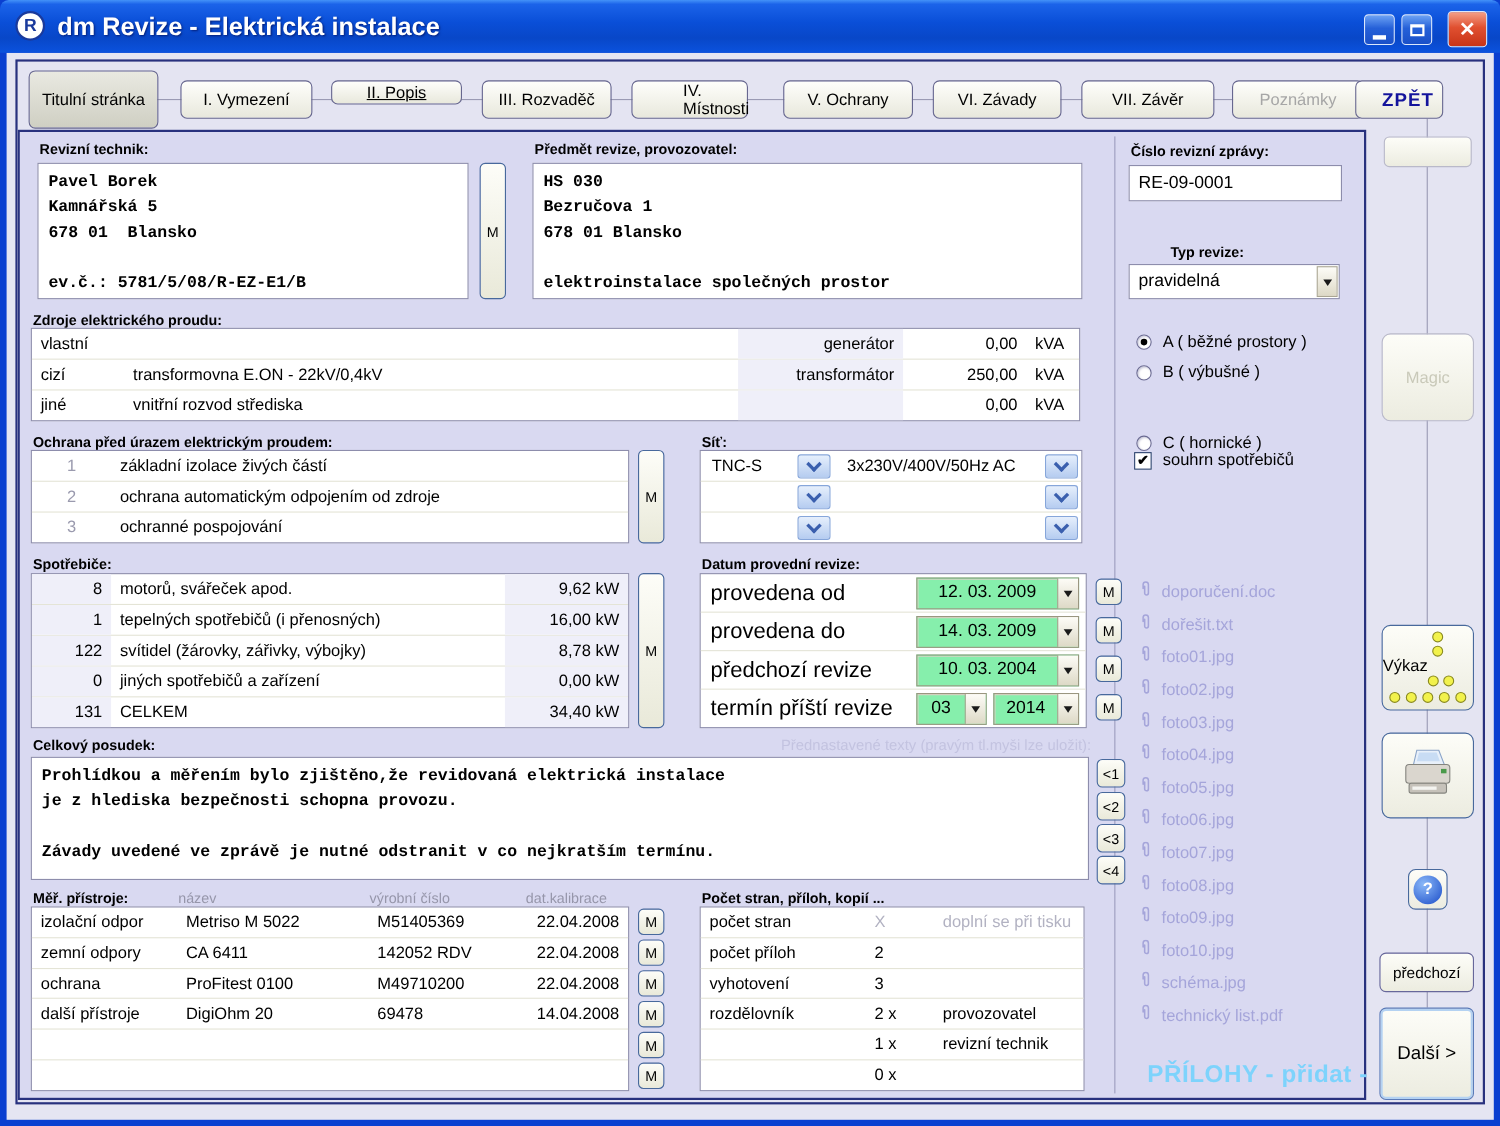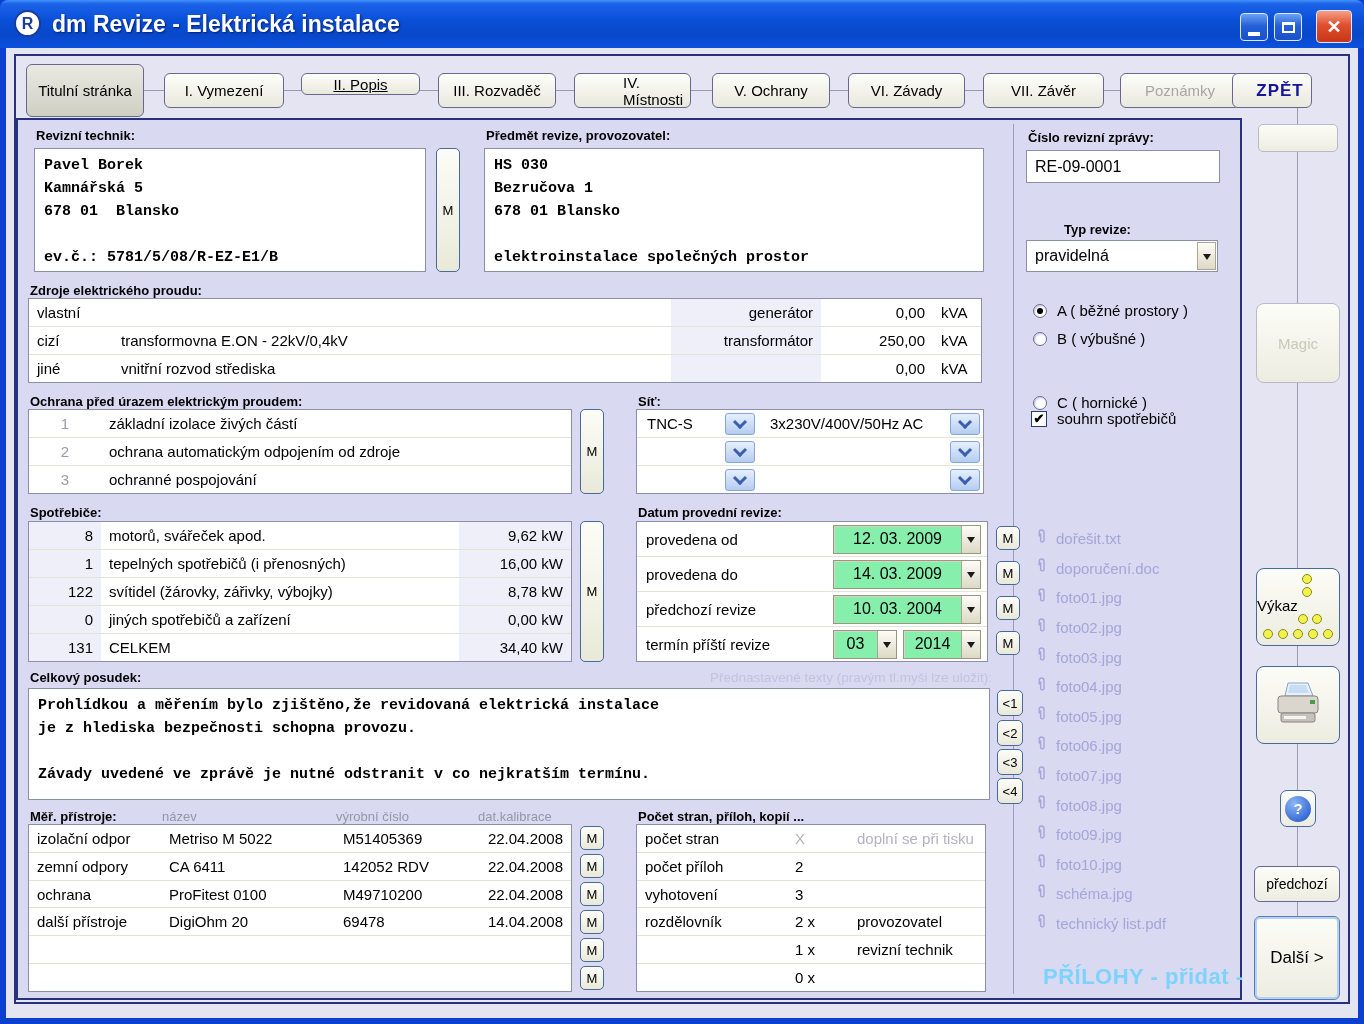--- a/index.html
+++ b/index.html
@@ -58,21 +58,21 @@
 .nrow{flex:1;display:flex;align-items:center;border-bottom:1px solid #e4e4d6;}
 .nrow:last-child{border-bottom:none;}
 .ncell{font-size:15px;white-space:nowrap;}
 .ncell.t{width:88px;padding-left:10px;}
 .ncell.s{flex:1;padding-left:12px;}
 .ndrop{width:30px;height:22px;margin-right:3px;background:linear-gradient(180deg,#e6effc,#b5ccf0);border:1px solid #86a6da;border-radius:3px;display:flex;align-items:center;justify-content:center;flex-shrink:0;}
 .ndrop::after{content:"";width:7px;height:7px;border-right:3px solid #3a5fae;border-bottom:3px solid #3a5fae;transform:rotate(45deg);margin-top:-4px;}
 
 .drow{flex:1;display:flex;align-items:center;border-bottom:1px solid #e4e4d6;}
 .drow:last-child{border-bottom:none;}
-.dlabel{width:196px;padding-left:9px;font-size:15px;white-space:nowrap;}
+.dlabel{width:196px;padding-left:9px;font-size:20px;white-space:nowrap;}
 .dctrl{flex:1;display:flex;align-items:center;gap:6px;padding-right:6px;}
 .datecombo{height:29px;background:#86efac;border:1px solid #9a9680;display:flex;align-items:stretch;box-shadow:inset 1px 1px 0 #d8d5c4;}
 .datecombo.grow{flex:1;}
 .dval{flex:1;display:flex;align-items:center;justify-content:center;font-size:16px;white-space:nowrap;}
 .darr{width:19px;background:linear-gradient(180deg,#fdfcf7,#ddd9c6);border-left:1px solid #aaa692;display:flex;align-items:center;justify-content:center;}
 .darr::after{content:"";border:4px solid transparent;border-top:6px solid #1a1a1a;margin-top:6px;}
 
 .combo{background:#fff;border:1px solid #8d8dac;display:flex;align-items:stretch;z-index:6;}
 .cval{flex:1;display:flex;align-items:center;padding-left:8px;font-size:16px;}
 .combo .darr{margin:1px;border:1px solid #aaa692;}
@@ -123,21 +123,21 @@
     </div>
   <div class="abs tab" style="left:164px;top:73px;width:120px;height:35px;">
       <span>I. Vymezení</span>
     </div>
   <div class="abs tab" style="left:301px;top:73px;width:119px;height:22px;text-decoration:underline;">
       <span>II. Popis</span>
     </div>
   <div class="abs tab" style="left:438px;top:73px;width:118px;height:35px;">
       <span>III. Rozvaděč</span>
     </div>
-  <div class="abs tab" style="left:574px;top:73px;width:117px;height:35px;padding-left:48px;">
+  <div class="abs tab" style="left:574px;top:73px;width:106px;height:35px;padding-left:48px;">
       <span>IV. Místnosti</span>
     </div>
   <div class="abs tab" style="left:712px;top:73px;width:118px;height:35px;">
       <span>V. Ochrany</span>
     </div>
   <div class="abs tab" style="left:848px;top:73px;width:117px;height:35px;">
       <span>VI. Závady</span>
     </div>
   <div class="abs tab" style="left:983px;top:73px;width:121px;height:35px;">
       <span>VII. Závěr</span>
@@ -427,27 +427,27 @@
       <div class="cell">0 x</div>
       <div class="cell"></div>
     </div>
   </div>
 
   <div class="abs attlist" style="left:1036px;top:524px;width:200px;height:415px;">
     <div class="att">
         <span><svg width="12" height="16" viewBox="0 0 12 16">
             <path d="M3.2 7 V3.4 a2.4 2.4 0 0 1 4.8 0 V11.2 a1.7 1.7 0 0 1 -3.4 0 V5" fill="none" stroke="#a5a5da" stroke-width="1.4" stroke-linecap="round"></path>
           </svg></span>
+        <span class="aname">doporučení.doc</span>
+      </div>
+    <div class="att">
+        <span><svg width="12" height="16" viewBox="0 0 12 16">
+            <path d="M3.2 7 V3.4 a2.4 2.4 0 0 1 4.8 0 V11.2 a1.7 1.7 0 0 1 -3.4 0 V5" fill="none" stroke="#a5a5da" stroke-width="1.4" stroke-linecap="round"></path>
+          </svg></span>
         <span class="aname">dořešit.txt</span>
-      </div>
-    <div class="att">
-        <span><svg width="12" height="16" viewBox="0 0 12 16">
-            <path d="M3.2 7 V3.4 a2.4 2.4 0 0 1 4.8 0 V11.2 a1.7 1.7 0 0 1 -3.4 0 V5" fill="none" stroke="#a5a5da" stroke-width="1.4" stroke-linecap="round"></path>
-          </svg></span>
-        <span class="aname">doporučení.doc</span>
       </div>
     <div class="att">
         <span><svg width="12" height="16" viewBox="0 0 12 16">
             <path d="M3.2 7 V3.4 a2.4 2.4 0 0 1 4.8 0 V11.2 a1.7 1.7 0 0 1 -3.4 0 V5" fill="none" stroke="#a5a5da" stroke-width="1.4" stroke-linecap="round"></path>
           </svg></span>
         <span class="aname">foto01.jpg</span>
       </div>
     <div class="att">
         <span><svg width="12" height="16" viewBox="0 0 12 16">
             <path d="M3.2 7 V3.4 a2.4 2.4 0 0 1 4.8 0 V11.2 a1.7 1.7 0 0 1 -3.4 0 V5" fill="none" stroke="#a5a5da" stroke-width="1.4" stroke-linecap="round"></path>

